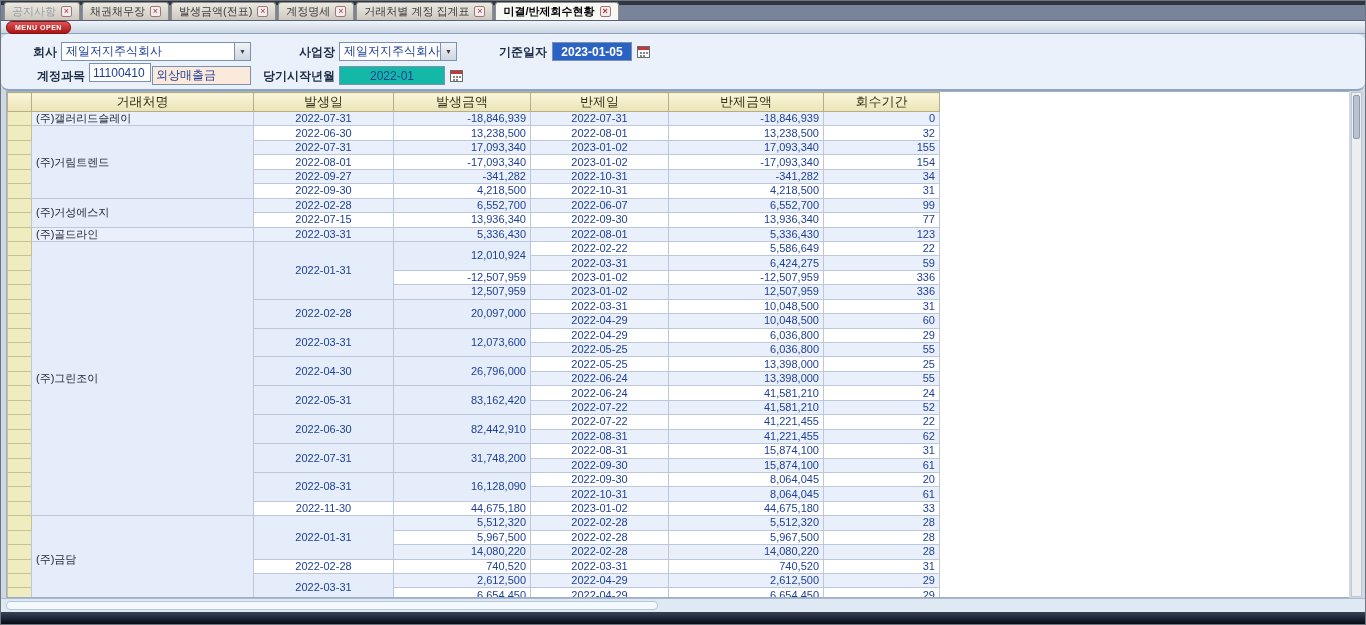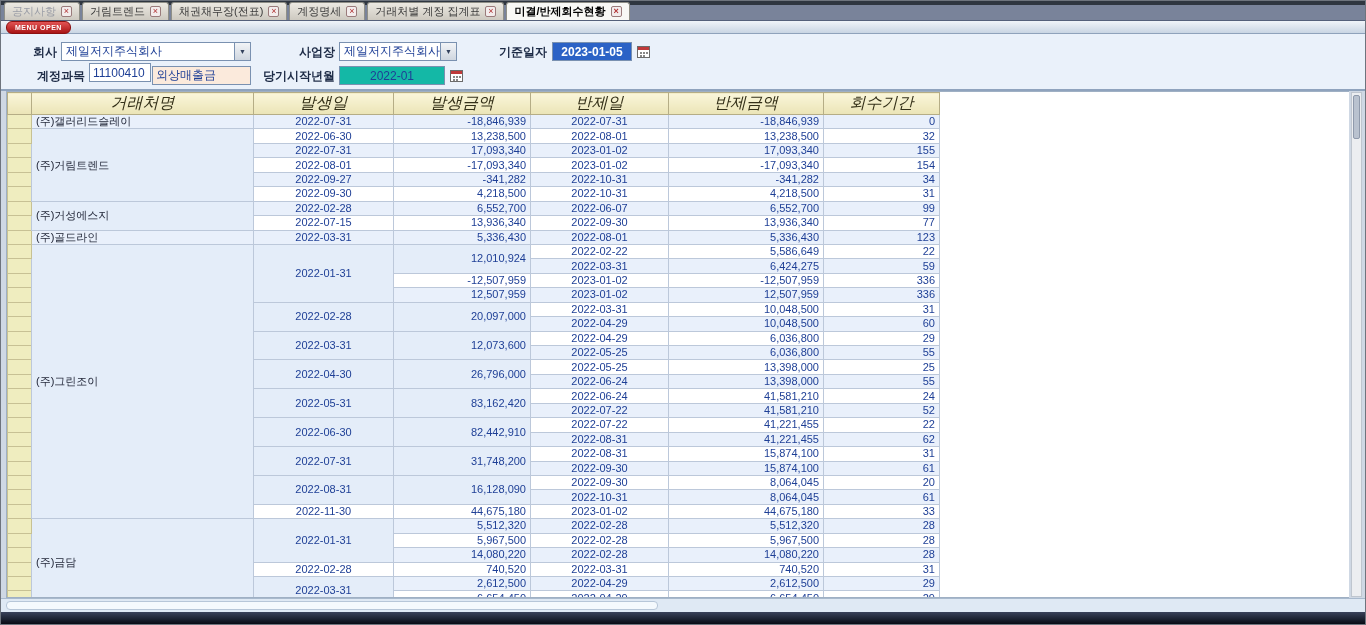--- a/index.html
+++ b/index.html
@@ -12,37 +12,37 @@
   .tab{display:flex;align-items:center;gap:5px;height:18px;padding:0 7px;font-size:11px;background:linear-gradient(#ece9e2,#cdc9c0);border:1px solid #8f8f87;border-bottom:none;border-radius:3px 3px 0 0;color:#3a3a3a;white-space:nowrap;}
   .tab.dimmed .tab-label{color:#9a9da6;}
   .tab.active{background:#f8f8f5;color:#000;font-weight:bold;}
   .tab-close{width:11px;height:11px;border:1px solid #9a7b7b;background:#f3ecec;color:#b03030;font-size:9px;line-height:9px;text-align:center;border-radius:2px;flex:none;}
 
   
   .menurow{height:13px;flex:none;background:linear-gradient(#f0f4f9,#c9d5e3);display:flex;align-items:center;padding-left:5px;border-bottom:1px solid #8fa2bb;}
   .menu-open-btn{background:linear-gradient(#e25454,#a91414);color:#fff;font-size:7px;font-weight:bold;line-height:9px;padding:1px 8px;border-radius:6px;border:1px solid #8c1010;letter-spacing:.5px;cursor:pointer;}
 
   
-  .formpanel{height:57px;flex:none;background:#eaf1fa;position:relative;border-bottom:2px solid #8fa3bd;}
+  .formpanel{height:57px;flex:none;background:#eaf1fa;position:relative;border-bottom:2px solid #8fa3bd;border-radius:8px;}
   .flabel{position:absolute;font-size:12px;color:#1d2b46;font-weight:bold;text-align:right;line-height:14px;}
   .ffield{position:absolute;height:19px;font-size:12px;}
   .select{display:flex;align-items:center;background:#fff;border:1px solid #7a91b0;color:#1e3f96;}
   .select-value{flex:1;padding-left:4px;overflow:hidden;white-space:nowrap;}
   .select-arrow{width:16px;height:100%;background:linear-gradient(#f2f4f7,#cfd6df);border-left:1px solid #7a91b0;font-size:7px;display:flex;align-items:center;justify-content:center;color:#33415c;}
   .tinput{border:1px solid #7a91b0;font-size:12px;color:#1e3f96;height:19px;padding:0 3px;font-family:inherit;background:#fff;}
   .tinput.selected{background:#2b62c6;color:#fff;text-align:center;font-weight:bold;}
   .tinput.peach{background:#fbeadc;}
   .tinput.pale{background:#14b8a6;text-align:center;}
   .calbtn{position:absolute;width:15px;height:15px;display:inline-flex;align-items:center;justify-content:center;cursor:pointer;}
 
   
   .gridwrap{flex:1;background:#cfd8e4;padding:0 16px 0 5px;position:relative;overflow:hidden;}
   .gridinner{width:100%;height:100%;background:#fff;overflow:hidden;border:1px solid #9fb0c4;border-right:none;}
   table.grid{border-collapse:collapse;table-layout:fixed;width:932px;}
-  .grid th{height:16px;background:linear-gradient(#faf6da,#ebe4b6);border:1px solid #b5ad86;font-size:16px;font-weight:normal;color:#343018;padding:0;font-style:italic;}
+  .grid th{height:16px;background:linear-gradient(#faf6da,#ebe4b6);border:1px solid #b5ad86;font-size:13px;font-weight:normal;color:#343018;padding:0;}
   .grid td{height:14.45px;border:1px solid #bcc8da;font-size:11px;line-height:13px;padding:0 4px;color:#1e3f96;overflow:hidden;white-space:nowrap;}
   .grid td.c0{text-align:left;color:#23283a;}
   .grid td.c1,.grid td.c3{text-align:center;}
   .grid td.c2,.grid td.c4,.grid td.c5{text-align:right;}
   tr.alt>td{background:#e9f0fb;}
   tr.norm>td{background:#ffffff;}
   .grid td.merged{background:#e4edf9;}
   .grid td.ind{background:#efedbf;border:1px solid #c7c194;padding:0;}
   .grid th.ind-h{background:linear-gradient(#faf6da,#ebe4b6);border:1px solid #b5ad86;}
 
@@ -59,25 +59,25 @@
 
 <div class="window">
   <div class="titlebar"></div>
 
   <div class="tabbar" id="tabbar">
       <div class="tab dimmed">
         <span class="tab-label">공지사항</span>
         <span class="tab-close">×</span>
       </div>
       <div class="tab">
-        <span class="tab-label">거림트렌드</span>
+        <span class="tab-label">채권채무장</span>
         <span class="tab-close">×</span>
       </div>
       <div class="tab">
-        <span class="tab-label">채권채무장(전표)</span>
+        <span class="tab-label">발생금액(전표)</span>
         <span class="tab-close">×</span>
       </div>
       <div class="tab">
         <span class="tab-label">계정명세</span>
         <span class="tab-close">×</span>
       </div>
       <div class="tab">
         <span class="tab-label">거래처별 계정 집계표</span>
         <span class="tab-close">×</span>
       </div>

